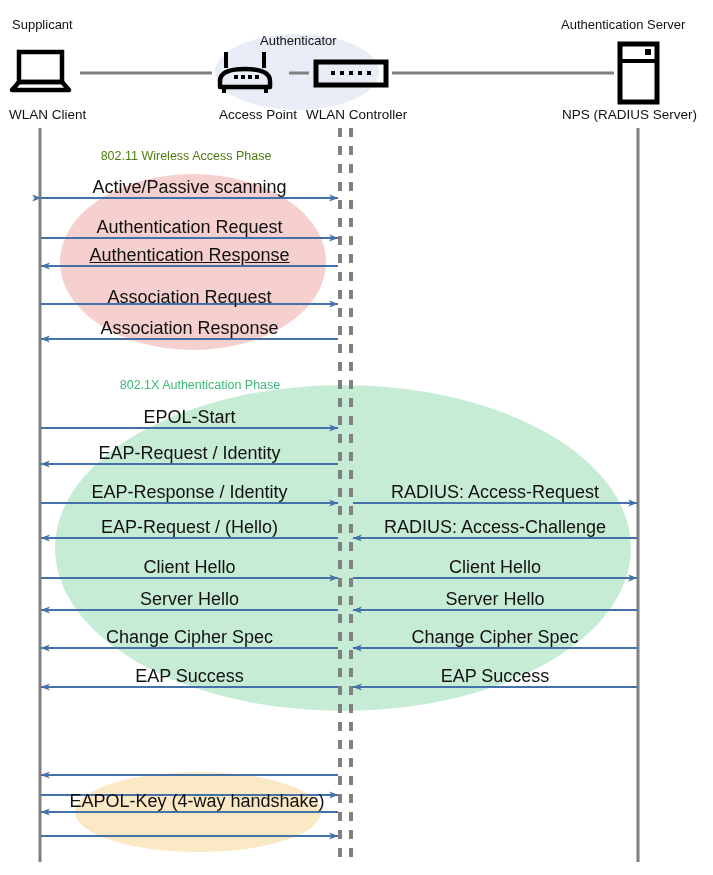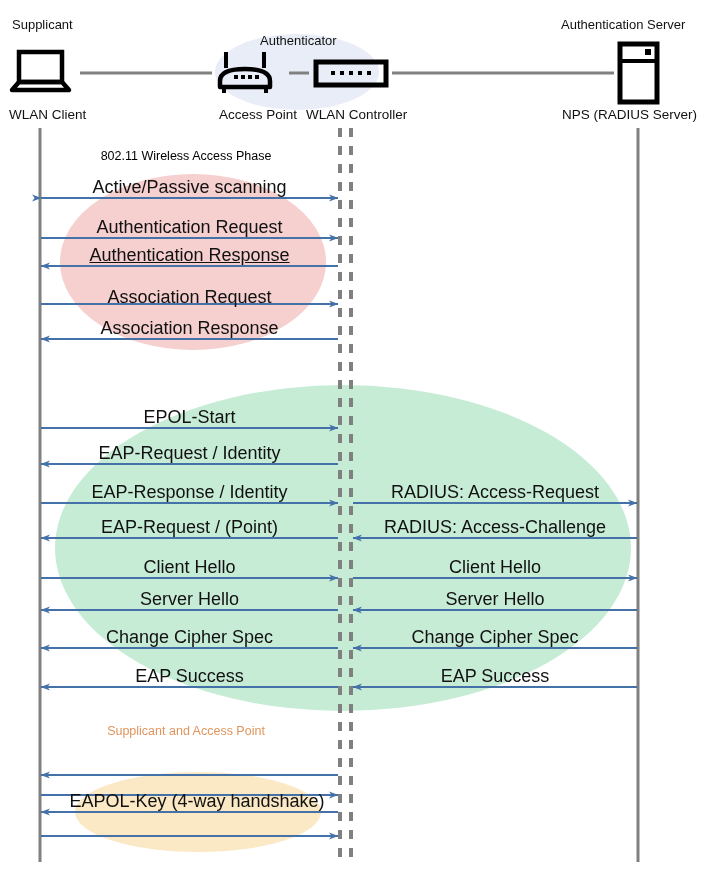--- a/index.html
+++ b/index.html
@@ -149,21 +149,21 @@
 
   <div id="text-layer">
       <div class="msg-label" style="left: 189.5px; top: 178px;">Active/Passive scanning</div>
       <div class="msg-label" style="left: 189.5px; top: 218px;">Authentication Request</div>
       <div class="msg-label" style="left: 189.5px; top: 246px; text-decoration: underline;">Authentication Response</div>
       <div class="msg-label" style="left: 189.5px; top: 268px; margin-top: 20px;">Association Request</div>
       <div class="msg-label" style="left: 189.5px; top: 319px;">Association Response</div>
       <div class="msg-label" style="left: 189.5px; top: 408px;">EPOL-Start</div>
       <div class="msg-label" style="left: 189.5px; top: 444px;">EAP-Request / Identity</div>
       <div class="msg-label" style="left: 189.5px; top: 483px;">EAP-Response / Identity</div>
-      <div class="msg-label" style="left: 189.5px; top: 518px;">EAP-Request / (Point)</div>
+      <div class="msg-label" style="left: 189.5px; top: 518px;">EAP-Request / (Hello)</div>
       <div class="msg-label" style="left: 189.5px; top: 558px;">Client Hello</div>
       <div class="msg-label" style="left: 189.5px; top: 590px;">Server Hello</div>
       <div class="msg-label" style="left: 189.5px; top: 628px;">Change Cipher Spec</div>
       <div class="msg-label" style="left: 189.5px; top: 667px;">EAP Success</div>
       <div class="msg-label" style="left: 197px; top: 792px;">EAPOL-Key (4-way handshake)</div>
       <div class="msg-label" style="left: 495px; top: 483px;">RADIUS: Access-Request</div>
       <div class="msg-label" style="left: 495px; top: 518px;">RADIUS: Access-Challenge</div>
       <div class="msg-label" style="left: 495px; top: 558px;">Client Hello</div>
       <div class="msg-label" style="left: 495px; top: 590px;">Server Hello</div>
       <div class="msg-label" style="left: 495px; top: 628px;">Change Cipher Spec</div>
@@ -172,18 +172,18 @@
 
   <div class="hdr-top" style="left:12px; top:18px;">Supplicant</div>
   <div class="hdr-top" style="left:260px; top:18px;margin-top:16px;">Authenticator</div>
   <div class="hdr-top" style="left:561px; top:18px;">Authentication Server</div>
 
   <div class="hdr-bot" style="left:9px; top:108px;">WLAN Client</div>
   <div class="hdr-bot" style="left:203px; top:108px;margin-left:16px;">Access Point</div>
   <div class="hdr-bot" style="left:306px; top:108px;">WLAN Controller</div>
   <div class="hdr-bot" style="left:562px; top:108px;">NPS (RADIUS Server)</div>
 
-  <div class="phase-label" style="left:186px; top:148px; color:#000000;">802.11 Wireless Access Phase</div>
+  <div class="phase-label" style="left:186px; top:148px; color:#4d7c0f;">802.11 Wireless Access Phase</div>
+  <div class="phase-label" style="left:200px; top:377px; color:#3cb878;">802.1X Authentication Phase</div>
   <div class="phase-label" style="left:186px; top:723px; color:#e0955e;">
-    <div>Supplicant and Access Point</div>
   </div>
 
 </div>
 
 </body></html>

